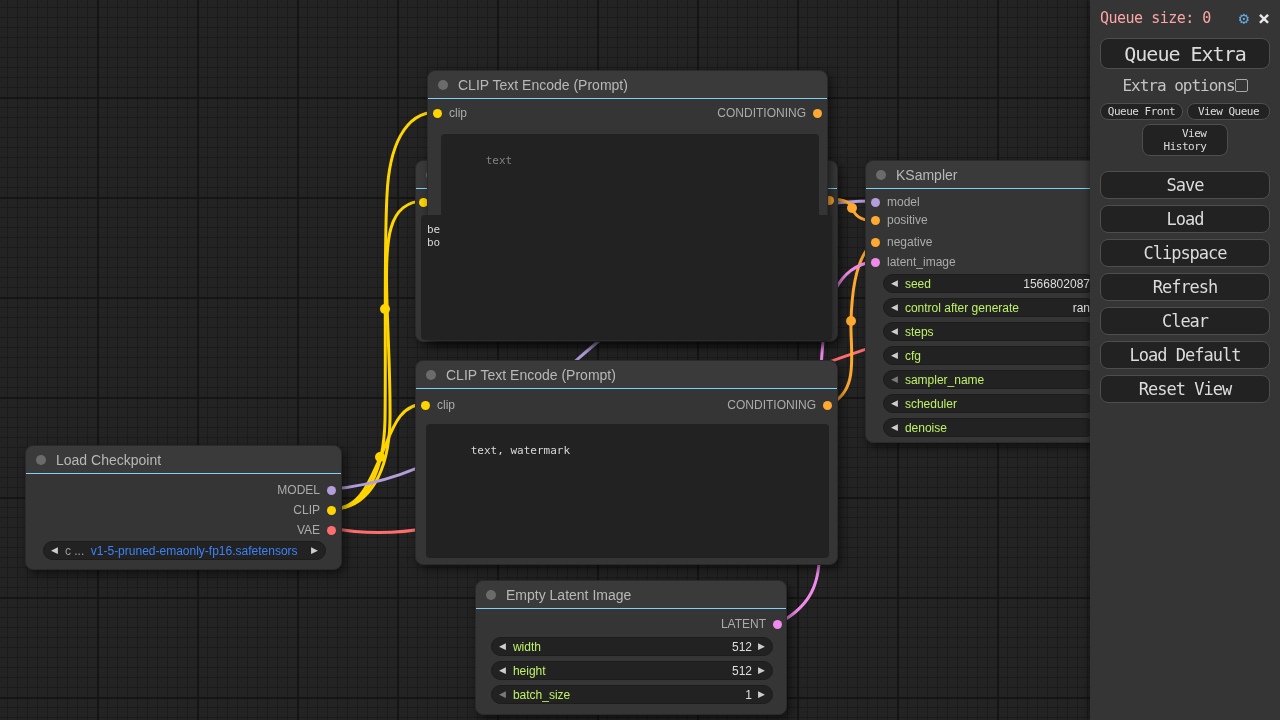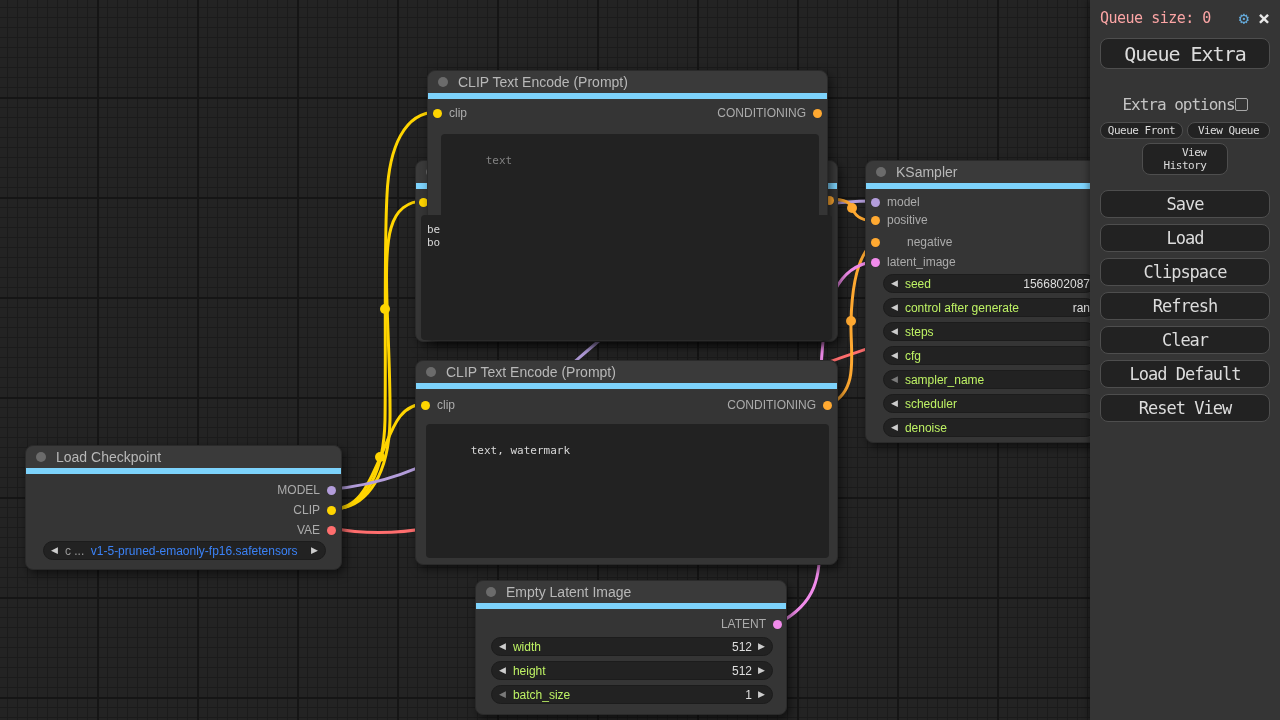--- a/index.html
+++ b/index.html
@@ -23,21 +23,21 @@
 
   
   .node {
     position:absolute; background:#353535; border-radius:8px;
     box-shadow:3px 4px 10px rgba(0,0,0,.55);
     border:1px solid #2a2a2a;
   }
   .node-header {
     height:28px; display:flex; align-items:center;
     border-radius:8px 8px 0 0; background:#3a3a3a;
-    border-bottom:6px solid #7dd3fc;
+    border-bottom:1px solid #7dd3fc;
   }
   .collapse-dot {
     width:10px; height:10px; border-radius:50%; background:#6b6b6b;
     margin-left:10px; flex:none;
   }
   .node-title { color:#b8b8b8; font-size:14px; margin-left:10px; white-space:nowrap; }
 
   .port-row { position:absolute; height:20px; display:flex; align-items:center; }
   .port-dot { width:9px; height:9px; border-radius:50%; flex:none; }
   .port-label { font-size:12px; color:#ababab; margin:0 7px; white-space:nowrap; }
@@ -89,21 +89,21 @@
   .queue-row { display:flex; align-items:center; padding:8px 10px 4px 10px; }
   .queue-size { font-size:15px; color:#fca5a5; letter-spacing:-0.5px; }
   .gear-icon { margin-left:auto; font-size:17px; cursor:pointer; }
   .close-icon { margin-left:9px; font-size:20px; font-weight:bold; color:#e8e8e8; cursor:pointer; line-height:16px; }
   .btn {
     background:#222; border:1px solid #4e4e4e; color:#dcdcdc;
     border-radius:8px; display:flex; align-items:center; justify-content:center;
     cursor:pointer; font-family:inherit;
   }
   .queue-prompt-btn { margin:6px 10px 0 10px; height:31px; font-size:20px; letter-spacing:-1px; }
-  .extra-options { display:flex; align-items:center; justify-content:center; gap:0; margin-top:26px; font-size:16px; letter-spacing:-1px; color:#c4c4c4; }
+  .extra-options { display:flex; align-items:center; justify-content:center; gap:0; margin-top:7px; font-size:16px; letter-spacing:-1px; color:#c4c4c4; }
   .checkbox { width:13px; height:13px; border:1.5px solid #a8a8a8; border-radius:2px; background:transparent; }
   .small-btn-row { display:flex; gap:4px; margin:8px 10px 0 10px; }
   .small-btn { flex:1; height:17px; font-size:11px; letter-spacing:-0.5px; border-radius:8px; }
   .view-history-btn { margin:4px auto 0 auto; width:86px; height:32px; font-size:11px; letter-spacing:-0.5px; line-height:13px; text-align:right; flex-direction:column; border-radius:8px; }
   .side-buttons { margin-top:15px; }
   .side-btn { margin:0 10px 6px 10px; height:28px; font-size:17px; letter-spacing:-1px; }
 </style>
 </head>
 <body>
 
@@ -163,21 +163,21 @@
       <span class="node-title">KSampler</span>
     </div>
     <div class="port-row" style="left:5px; top:31px; width:160px;">
       <span class="port-dot" style="background: rgb(179, 157, 219);"></span>
       <span class="port-label">model</span>
     </div>
     <div class="port-row" style="left:5px; top:49px; width:160px;">
       <span class="port-dot" style="background: rgb(255, 169, 49);"></span>
       <span class="port-label">positive</span>
     </div>
-    <div class="port-row" style="left:5px; top:71px; width:160px;gap:20px;">
+    <div class="port-row" style="left:5px; top:71px; width:160px;">
       <span class="port-dot" style="background: rgb(255, 169, 49);"></span>
       <span class="port-label">negative</span>
     </div>
     <div class="port-row" style="left:5px; top:91px; width:160px;">
       <span class="port-dot" style="background: rgb(241, 139, 235);"></span>
       <span class="port-label">latent_image</span>
     </div>
 
     <div class="widget" style="left:17px; top:113px; width:212px;">
       <span class="arrow">◀</span>

